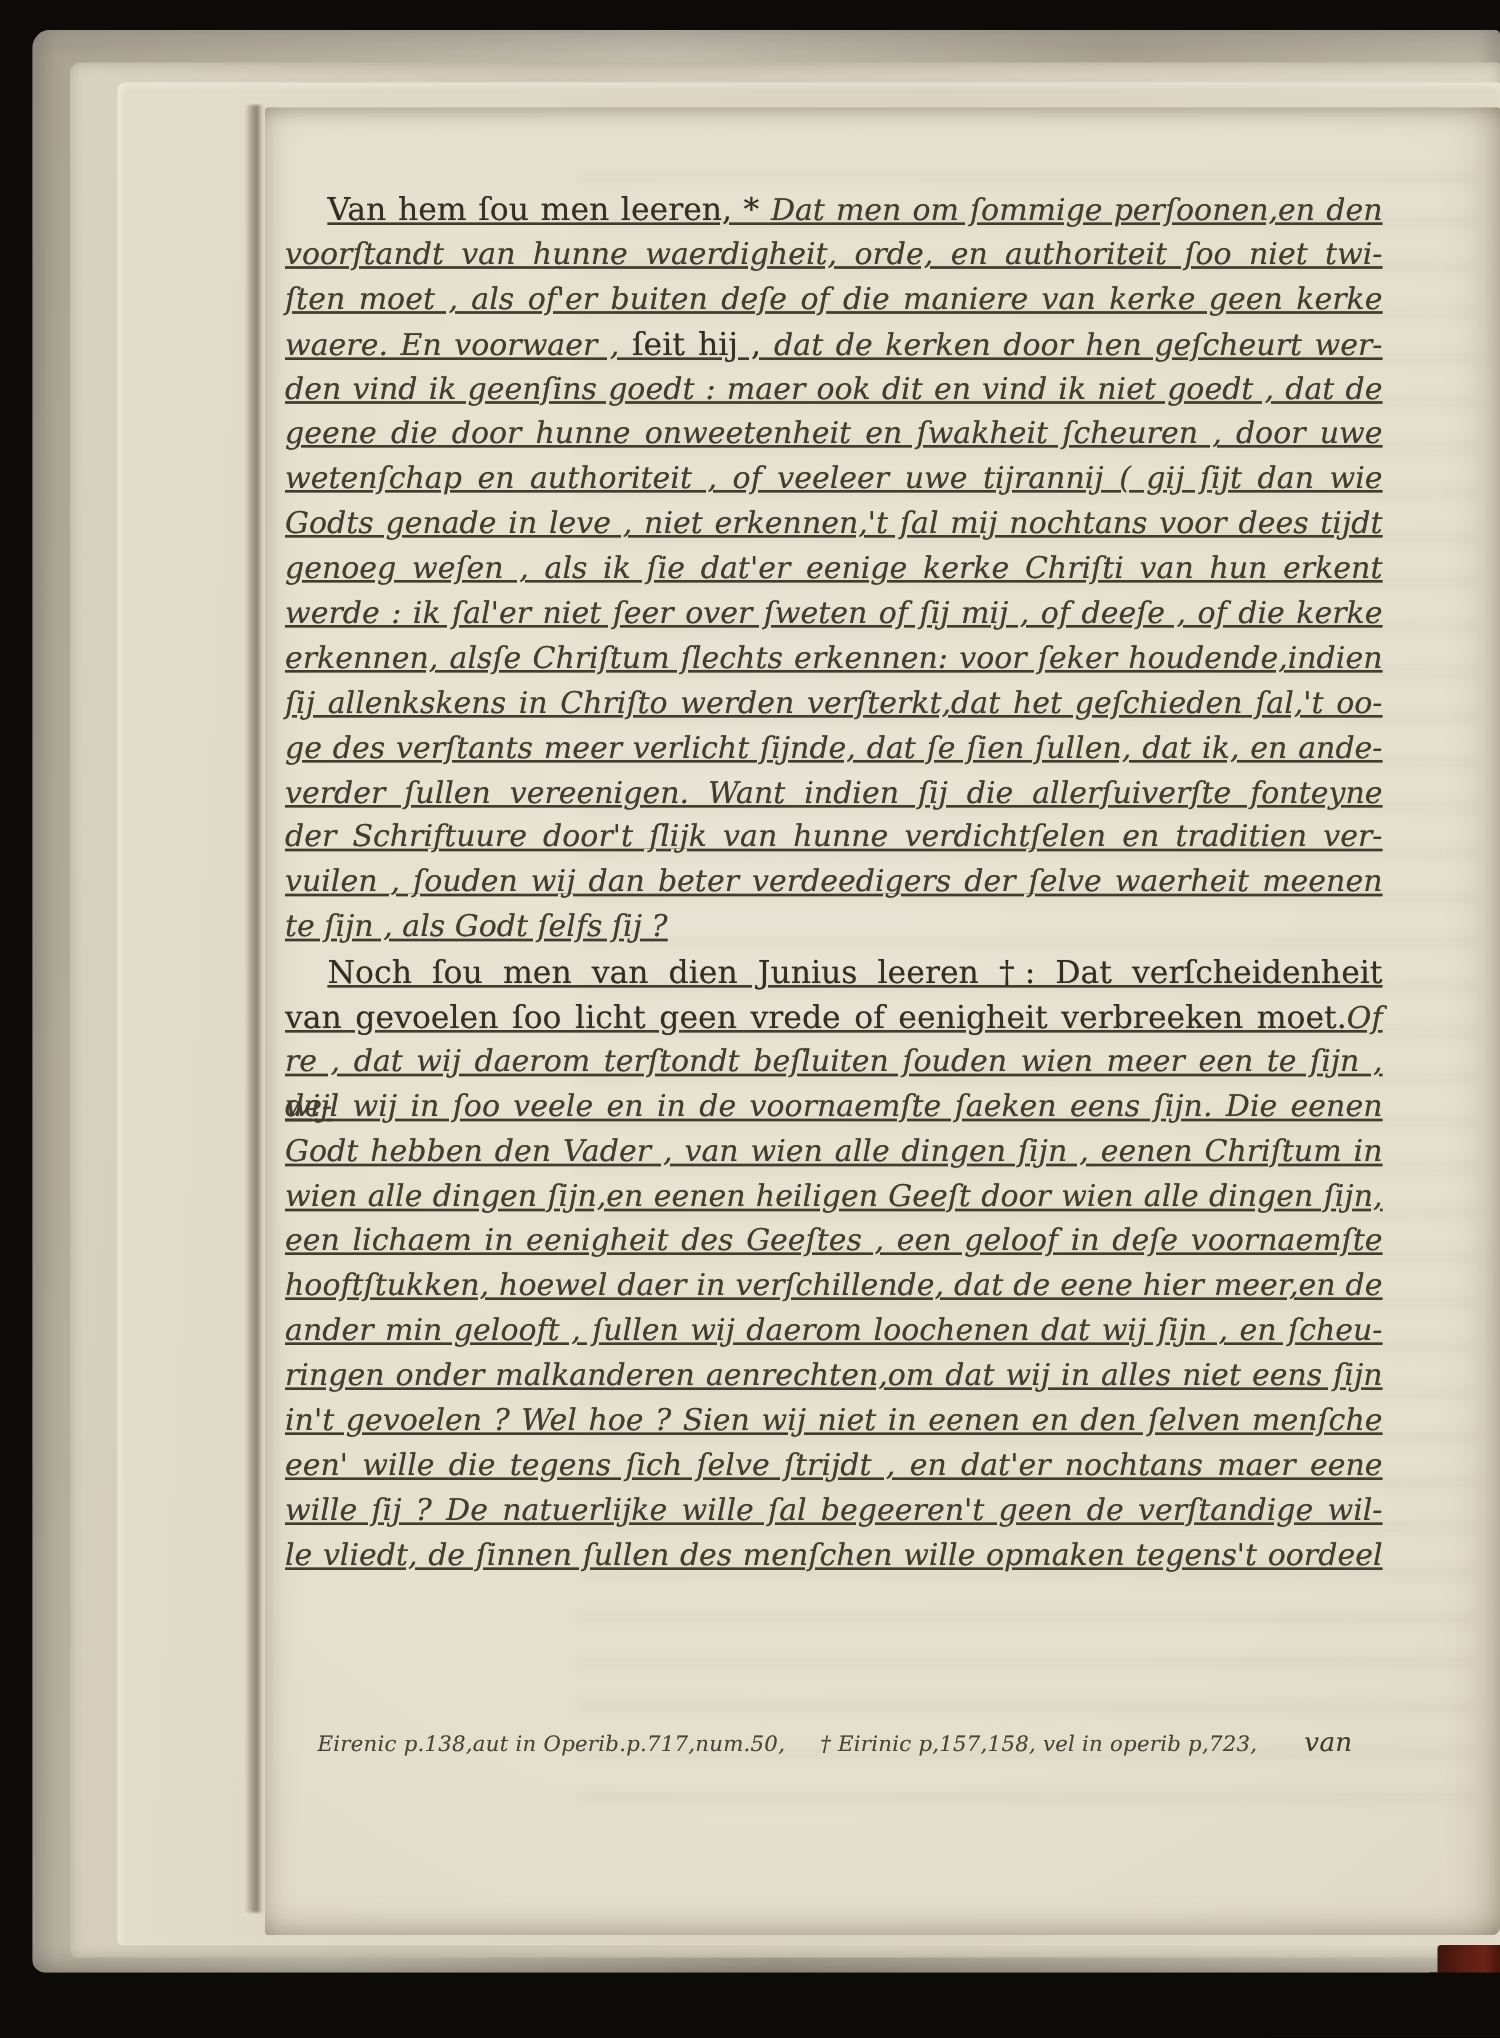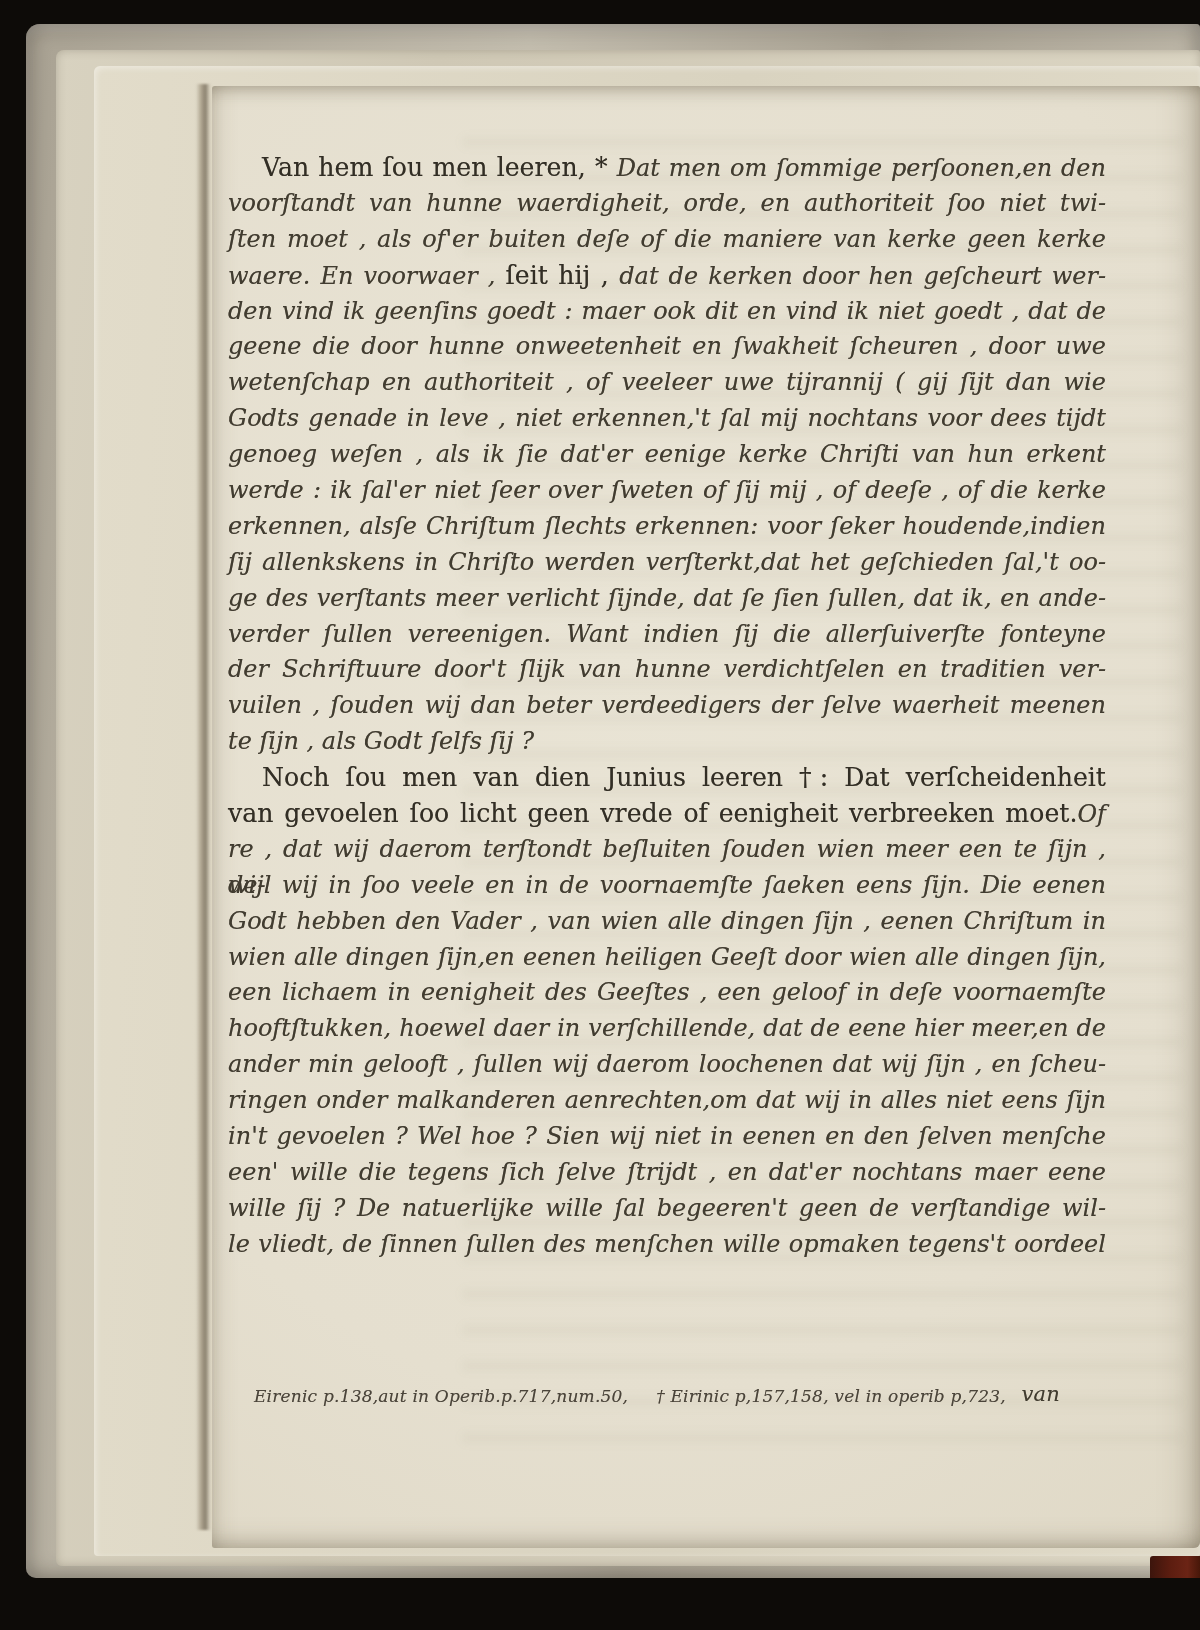--- a/index.html
+++ b/index.html
@@ -66,36 +66,37 @@
     color:var(--ink-i,#413c30);
     text-shadow:0 0 .6px rgba(58,50,38,.55);
     overflow:visible;
   }
   .text-line{
     height:35.9px;
     text-align:justify;
     text-align-last:justify;
     -moz-text-align-last:justify;
     white-space:normal;
+    text-decoration:underline;
   }
   .text-line.no-just{text-align:right;text-align-last:left;}
   .text-line.indent{padding-left:34px;}
   .seg-i{font-style:italic;}
   .seg-r{font-style:normal;font-size:1.05em;color:var(--ink-r,#322e25);}
   .footnote-row{
     position:absolute;left:16px;top:1296px;width:878px;
     display:flex;align-items:flex-end;
     font-style:italic;font-size:17px;letter-spacing:.2px;
     color:var(--ink-fn,#4a443a);
     text-shadow:0 0 .5px rgba(70,60,45,.4);
   }
   .fn1{margin-left:26px;}
   .fn2{margin-left:28px;}
   .catchword{
-    margin-left:auto;margin-right:46px;
+    margin-left:auto;margin-right:24px;
     font-size:21px;color:var(--ink-i,#413c30);
   }
 </style>
 </head>
 <body>
 
 <div id="stage">
   <div class="vellum"></div>
   <div class="stack-outer"></div>
   <div class="stack-inner"></div>

